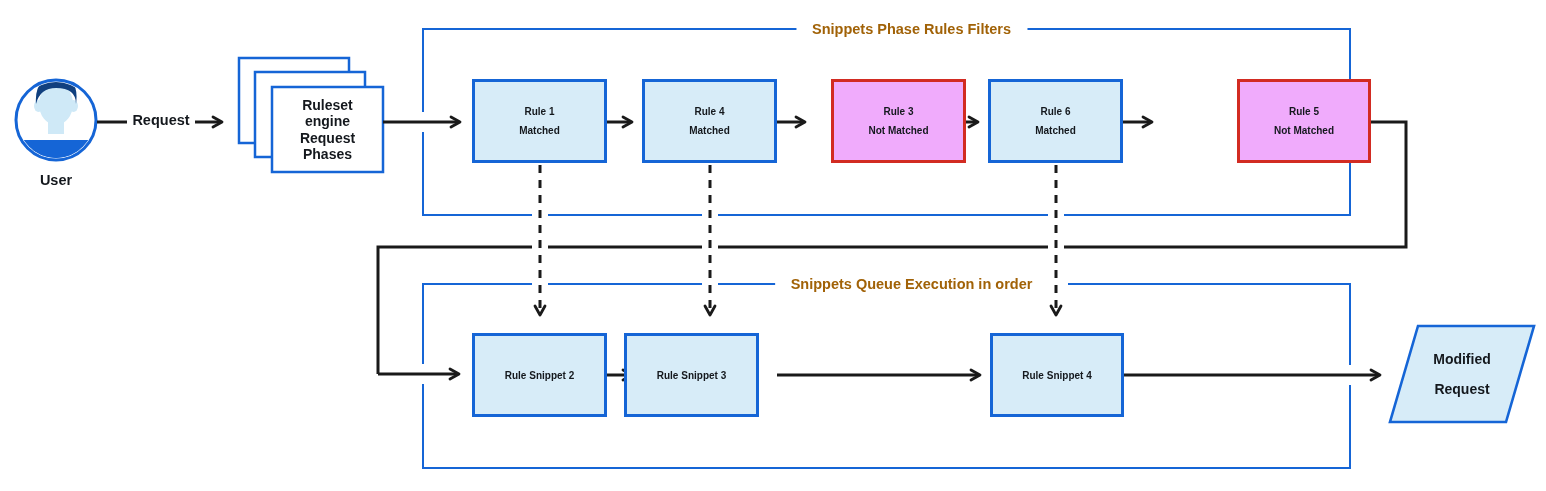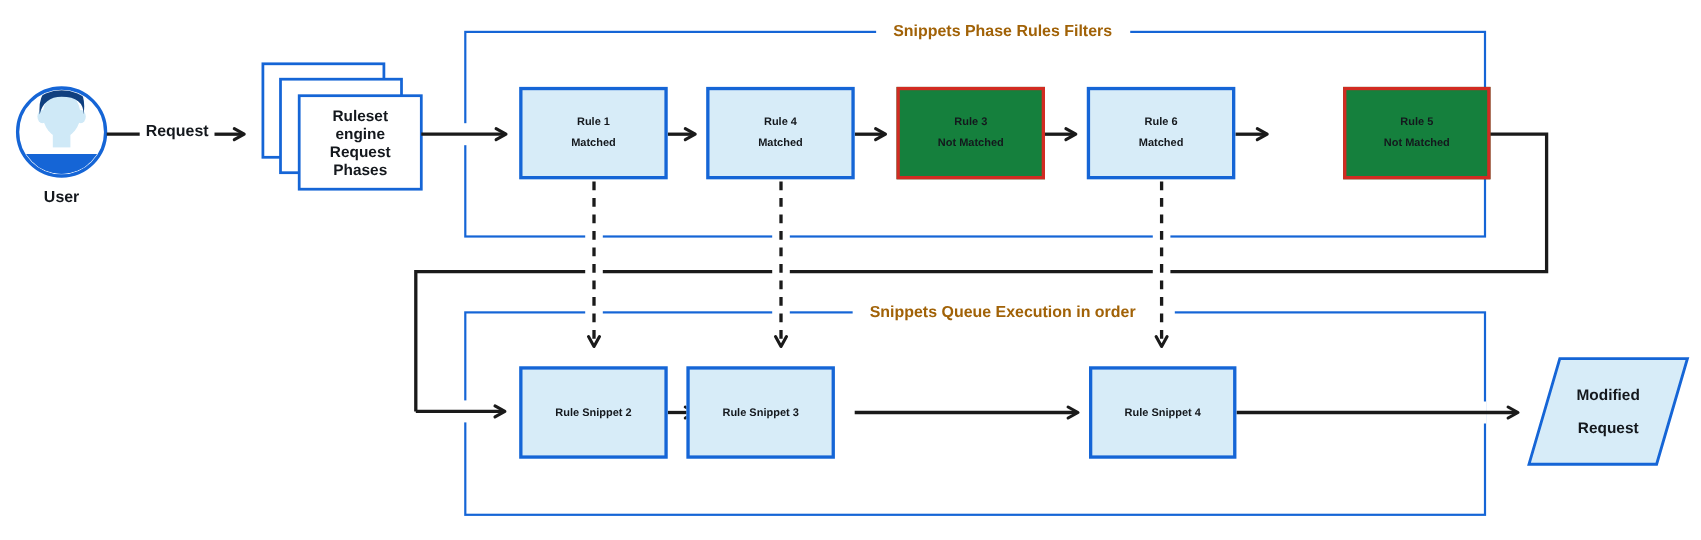--- a/index.html
+++ b/index.html
@@ -20,21 +20,21 @@
   .gap-patch{position:absolute;background:#ffffff;z-index:2;}
   
   #wires{position:absolute;left:0;top:0;z-index:3;}
   
   .rule-box{
     position:absolute;box-sizing:border-box;border:3px solid #1565d6;background:#d7ecf8;
     display:flex;flex-direction:column;align-items:center;justify-content:center;
     z-index:4;text-align:center;
   }
   .rule-box span{display:block;font-size:10px;font-weight:bold;line-height:19px;}
-  .rule-box.state-not-matched{border-color:#d22b22;background:#15803d;}
+  .rule-box.state-not-matched{border-color:#d22b22;background:#f0abfc;margin-left:16px;}
   .stack-label{
     position:absolute;z-index:4;display:flex;flex-direction:column;align-items:center;
     justify-content:center;text-align:center;
   }
   .stack-label span{display:block;font-size:14px;font-weight:bold;line-height:16.5px;}
   .free-label{
     position:absolute;z-index:4;text-align:center;font-size:14.5px;font-weight:bold;
   }
   .out-label{
     position:absolute;z-index:4;display:flex;flex-direction:column;align-items:center;

